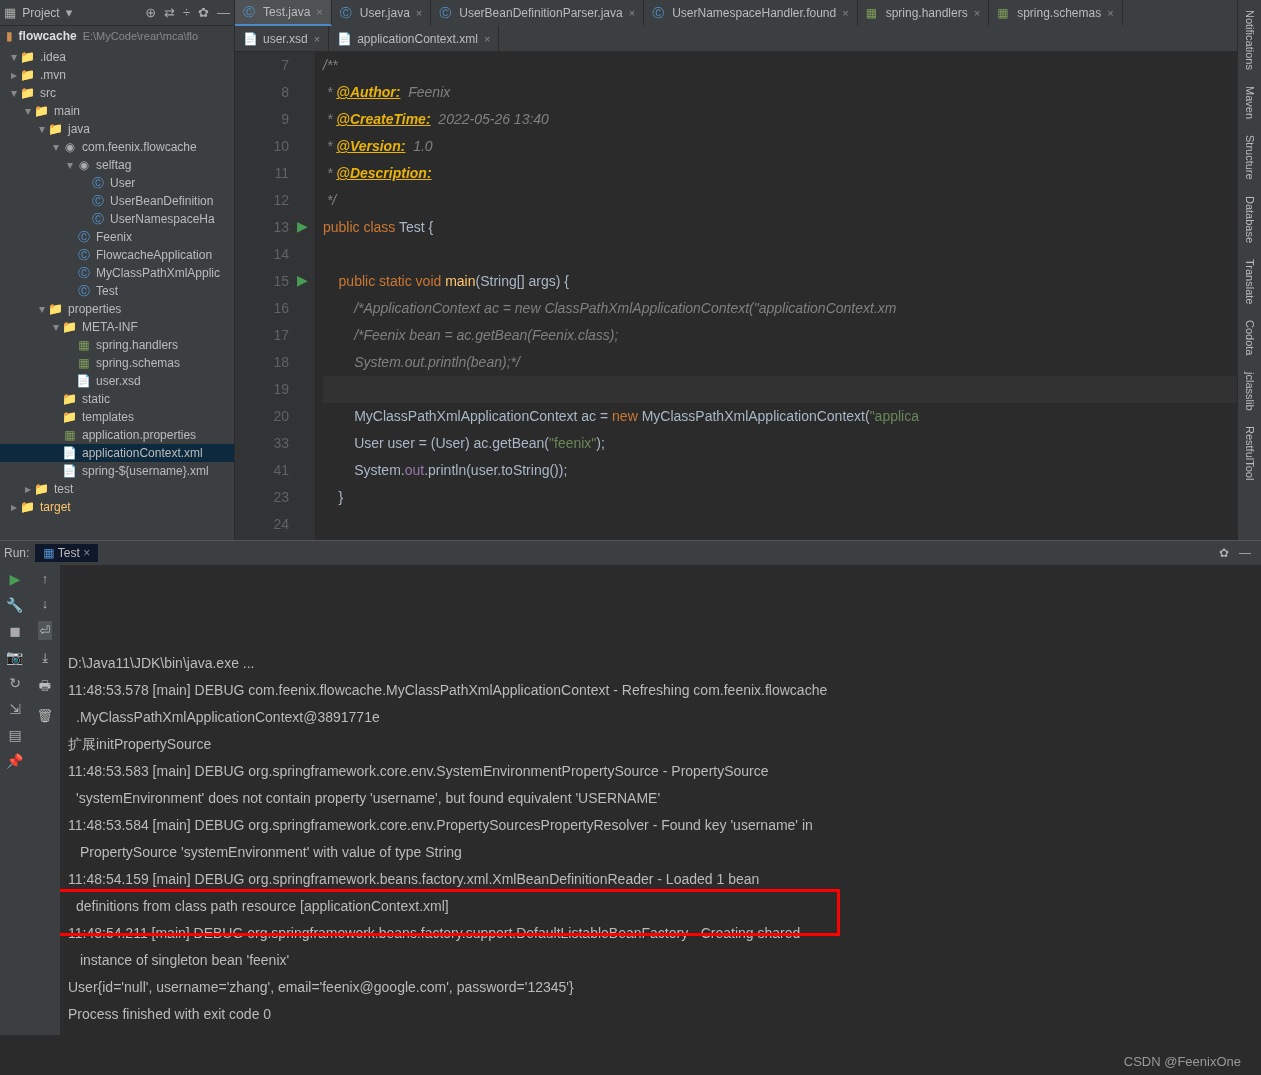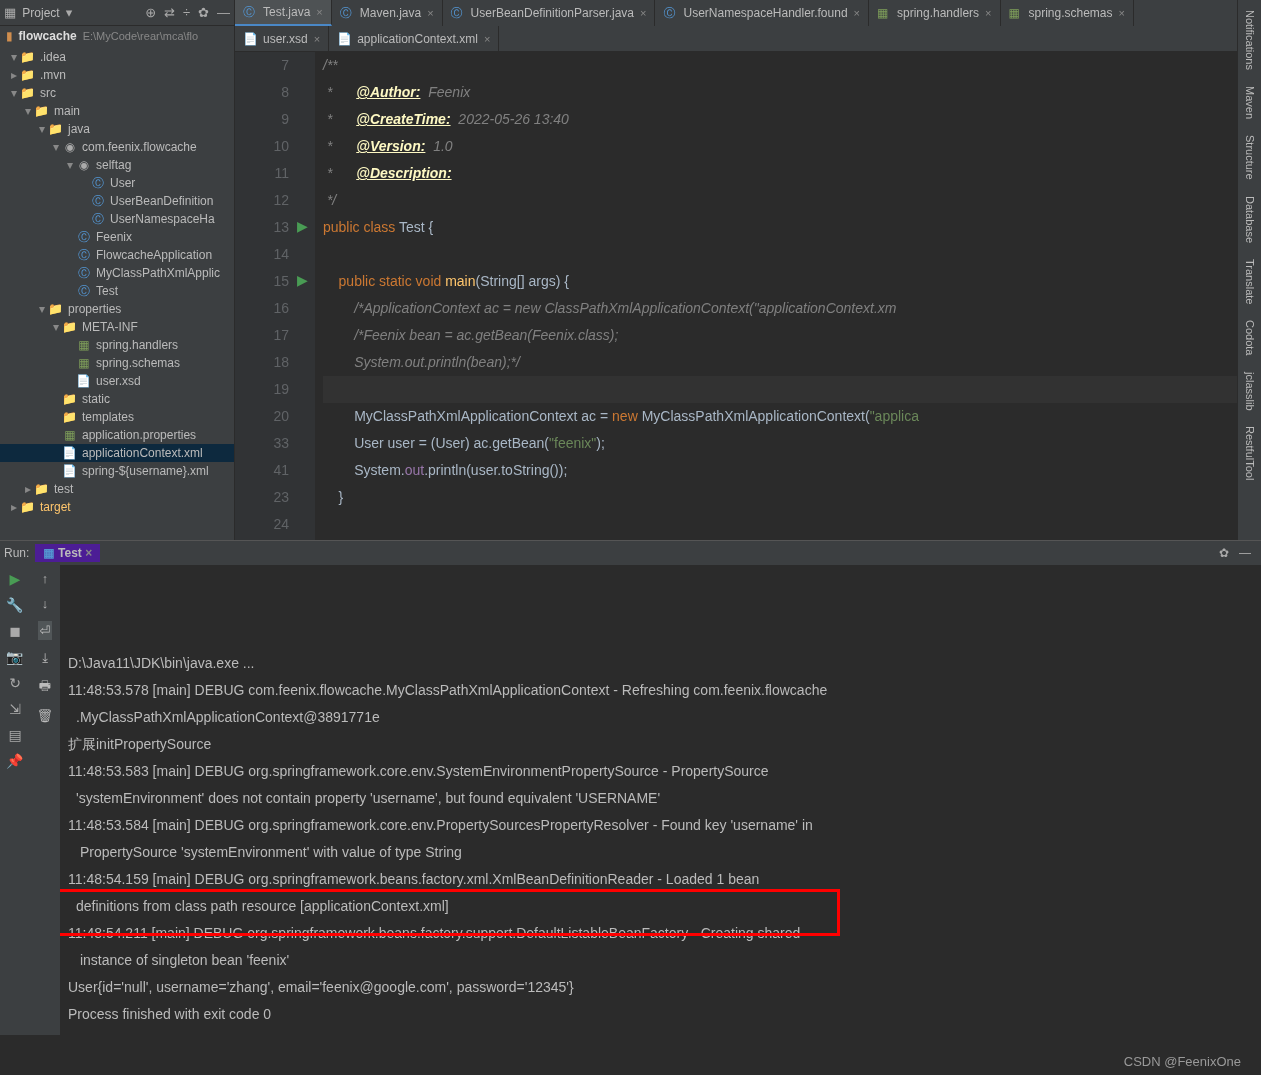--- a/index.html
+++ b/index.html
@@ -30,29 +30,29 @@
 .tabs-row2 { height:26px; display:flex; align-items:center; background:#3c3f41; border-bottom:1px solid #2b2b2b; }
 .code-area { flex:1; display:flex; overflow:hidden; font-family:Consolas,monospace; font-size:14px; position:relative; }
 .gutter { width:60px; background:#313335; color:#606366; text-align:right; padding-right:6px; user-select:none; }
 .gutter .line { height:27px; line-height:27px; position:relative; }
 .fold-col { width:20px; background:#313335; position:relative; }
 .code { flex:1; background:#2b2b2b; overflow:hidden; white-space:pre; line-height:27px; padding-left:8px; }
 .code-line { height:27px; }
 .code-line.hl { background:#323232; }
 .kw { color:#cc7832; } .cls { color:#a9b7c6; } .str { color:#6a8759; }
 .cmt { color:#808080; font-style:italic; } .fn { color:#ffc66d; }
-.tag { color:#fef9c3; font-style:italic; font-weight:bold; text-decoration:underline;margin-left:20px; }
+.tag { color:#eab308; font-style:italic; font-weight:bold; text-decoration:underline; }
 .auth { color:#808080; font-style:italic; }
 .out { color:#9876aa; }
 .check-icon { position:absolute; top:4px; right:4px; color:#499c54; }
 
 .bottom-row { height:495px; background:#2b2b2b; border-top:1px solid #555; display:flex; flex-direction:column; }
 .run-header { height:24px; display:flex; align-items:center; background:#3c3f41; padding-left:4px; font-size:12px; color:#bbb; gap:6px; }
 .run-header .label { }
-.run-header .tab-run { background:#4c1d95; padding:2px 8px;font-weight:bold; }
+.run-header .tab-run { background:#0f172a; padding:2px 8px; }
 .run-header .rh-icons { margin-left:auto; display:flex; gap:10px; padding-right:10px; color:#aaa; }
 .run-body { flex:1; display:flex; }
 .run-toolbar { width:30px; background:#3c3f41; display:flex; flex-direction:column; align-items:center; padding-top:6px; gap:10px; }
 .run-toolbar .tb-ic { color:#aaa; font-size:14px; }
 .run-toolbar .tb-play { color:#499c54; }
 .run-toolbar2 { width:30px; background:#3c3f41; display:flex; flex-direction:column; align-items:center; padding-top:6px; gap:10px; }
 .console { flex:1; background:#2b2b2b; font-family:Consolas,monospace; font-size:14px; color:#bbb; padding:4px 8px; line-height:27px; overflow:hidden; white-space:pre-wrap; position:relative; }
 .console .highlight-box { position:absolute; border:3px solid #ff0000; }
 .watermark { position:absolute; right:20px; bottom:6px; color:#999; font-size:13px; }
 
@@ -217,21 +217,21 @@
 
   <div class="editor-area">
     <div class="tabs-row" id="tabs1">
         <div class="tab active">
           <span class="fic" style="color:#5394d0">Ⓒ</span>
           <span>Test.java</span>
           <span class="close">×</span>
         </div>
         <div class="tab">
           <span class="fic" style="color:#5394d0">Ⓒ</span>
-          <span>Maven.java</span>
+          <span>User.java</span>
           <span class="close">×</span>
         </div>
         <div class="tab">
           <span class="fic" style="color:#5394d0">Ⓒ</span>
           <span>UserBeanDefinitionParser.java</span>
           <span class="close">×</span>
         </div>
         <div class="tab">
           <span class="fic" style="color:#5394d0">Ⓒ</span>
           <span>UserNamespaceHandler.found</span>

